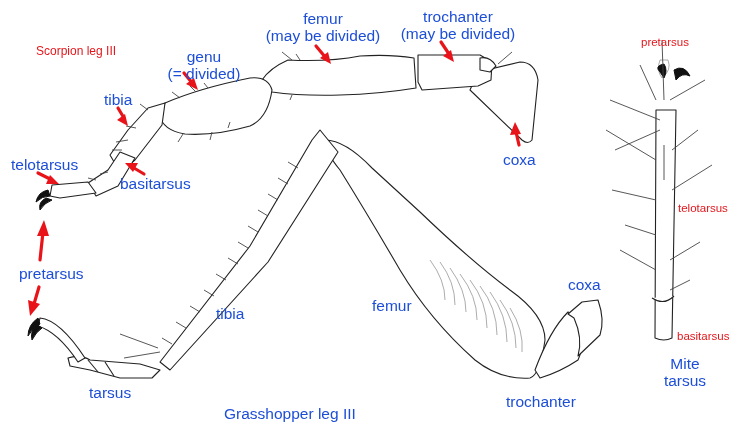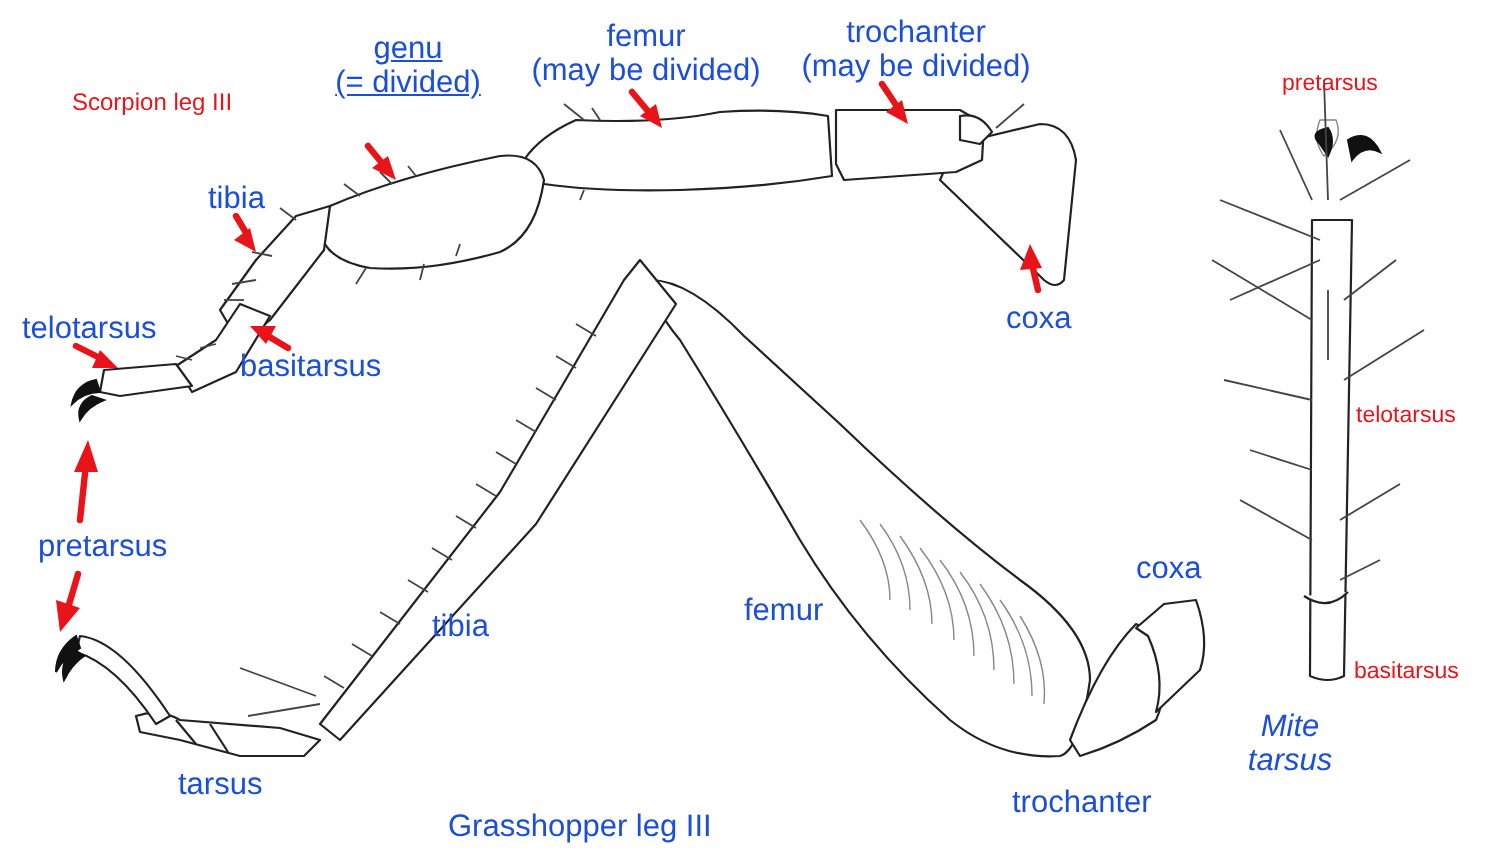--- a/index.html
+++ b/index.html
@@ -158,21 +158,21 @@
     <line class="arrowline" x1="40" y1="260" x2="43" y2="232"></line>
     <polygon class="arrow" points="44,220 37,236 49,236"></polygon>
 
     <line class="arrowline" x1="39" y1="287" x2="34" y2="304"></line>
     <polygon class="arrow" points="30,316 28,300 40,304"></polygon>
   </g>
 </svg>
 
 <div class="lbl red title-red" style="left:36px;top:43px;">Scorpion leg III</div>
 
-<div class="lbl center" style="left:163px;top:16px;width:82px;text-decoration:underline;">
+<div class="lbl center" style="left:163px;top:48px;width:82px;">
   <div>genu</div>
   <div>(= divided)</div>
 </div>
 
 <div class="lbl center" style="left:256px;top:10px;width:134px;">
   <div>femur</div>
   <div>(may be divided)</div>
 </div>
 
 <div class="lbl center" style="left:391px;top:8px;width:134px;">
@@ -191,16 +191,16 @@
 <div class="lbl" style="left:89px;top:384px;">tarsus</div>
 <div class="lbl" style="left:224px;top:357px;margin-top:48px;">Grasshopper leg III</div>
 <div class="lbl" style="left:372px;top:297px;">femur</div>
 <div class="lbl" style="left:568px;top:276px;">coxa</div>
 <div class="lbl" style="left:506px;top:393px;">trochanter</div>
 
 <div class="lbl red small" style="left:641px;top:36px;">pretarsus</div>
 <div class="lbl red small" style="left:678px;top:202px;">telotarsus</div>
 <div class="lbl red small" style="left:677px;top:330px;">basitarsus</div>
 
-<div class="lbl center" style="left:608px;top:355px;width:74px;font-style:italic;">
+<div class="lbl center" style="left:648px;top:355px;width:74px;">
   <div>Mite</div>
   <div>tarsus</div>
 </div>
 
 </body></html>

